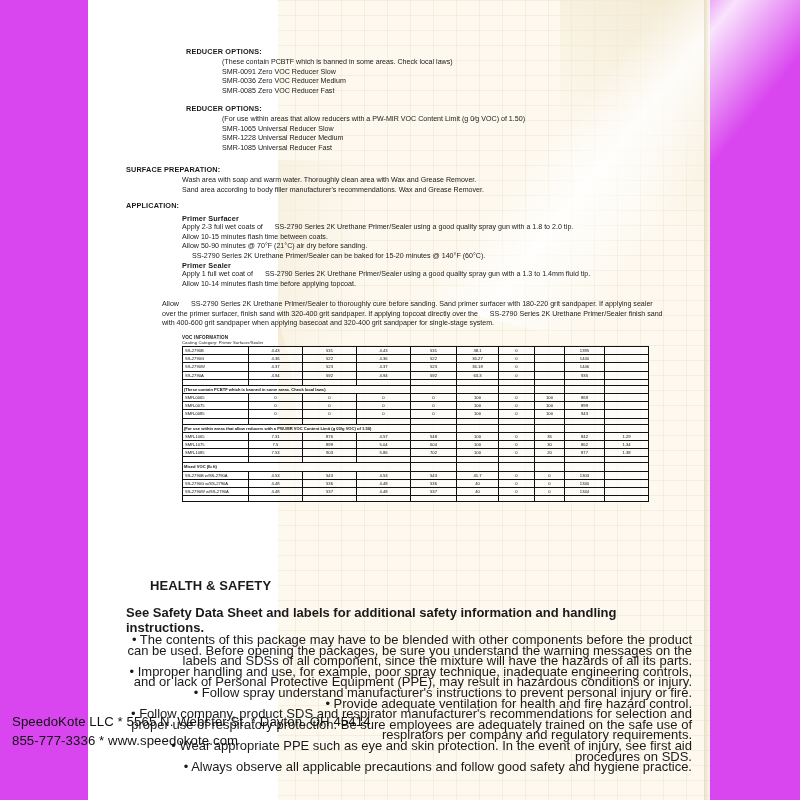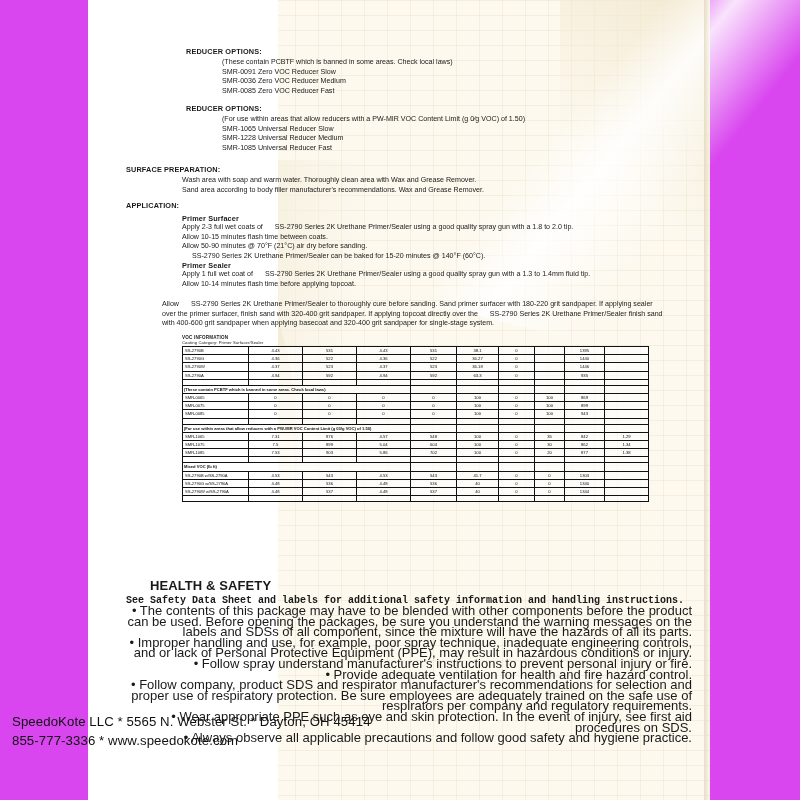--- a/index.html
+++ b/index.html
@@ -153,24 +153,23 @@
   table.voc tr.spacer td { height: 6px; }
 
   
   .hs-head {
     font-size: 13px;
     font-weight: bold;
     letter-spacing: .1px;
     padding-left: 24px;
   }
   .hs-sub {
-    font-size: 10px;
+    font-size: 13px;
     font-weight: bold;
-    margin-top: 2px;
-    font-family: Liberation Mono, monospace;
+    margin-top: 12px;
   }
   .hs-p {
     font-size: 13px;
     line-height: 10.6px;
     margin-top: 0;
     text-align: right;
   }
 
   
   .footer {

